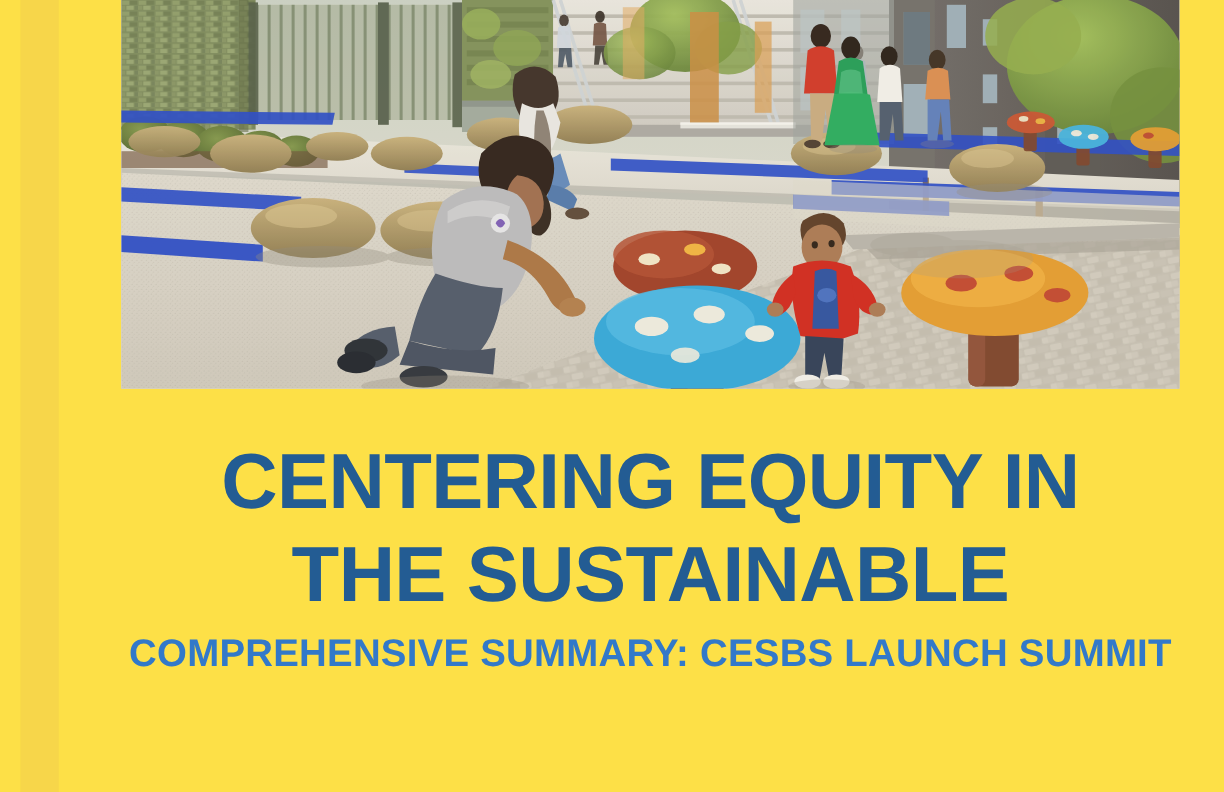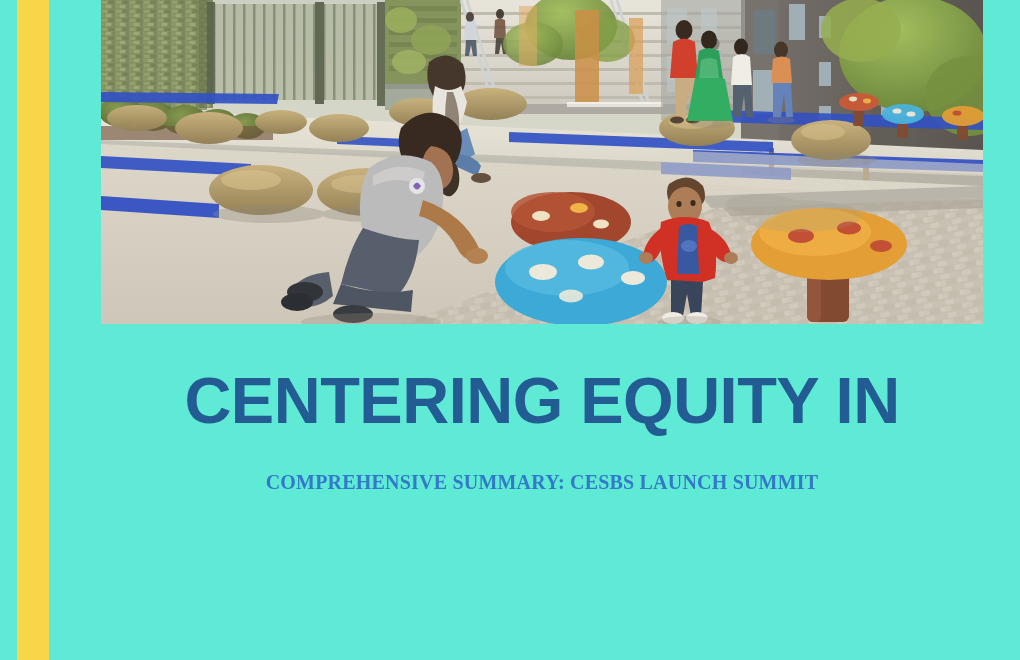--- a/index.html
+++ b/index.html
@@ -14,21 +14,21 @@
     font-family: "Liberation Sans", sans-serif;
     position: relative;
   }
 
   
   .page {
     position: absolute;
     left: 0; top: 0;
     width: 1020px;
     height: 660px;
-    background: #5eead4;
+    background: #fde047;
   }
 
   
   .accent-bar {
     position: absolute;
     left: 17px;
     top: 0;
     width: 32px;
     height: 660px;
     background: #F7D64A;
@@ -65,26 +65,26 @@
     font-weight: bold;
     font-size: 65px;
     line-height: 78px;
     letter-spacing: -0.5px;
     margin: 0;
     padding: 0;
     white-space: nowrap;
   }
   .subheadline {
     color: #3279C9;
-    font-family: Liberation Serif, serif;
+    font-family: Liberation Sans, sans-serif;
     font-weight: bold;
-    font-size: 20px;
+    font-size: 32px;
     line-height: 34px;
     letter-spacing: 0.2px;
-    margin: 16px;
+    margin: 0;
     padding-top: 9px;
     white-space: nowrap;
   }
 </style>
 </head>
 <body>
 
 <div class="page">
 
   <div class="accent-bar"></div>
@@ -503,16 +503,17 @@
           <ellipse cx="660" cy="204" rx="36" ry="10"></ellipse>
         </g>
 
         <rect x="0" y="0" width="882" height="324" fill="#f4e6c0" opacity="0.07"></rect>
       </g>
     </svg>
   </div>
 
   <div class="headline-block">
     <div class="headline">CENTERING EQUITY IN</div>
+    <div class="headline">THE SUSTAINABLE</div>
     <div class="subheadline">COMPREHENSIVE SUMMARY: CESBS LAUNCH SUMMIT</div>
   </div>
 
 </div>
 
 </body></html>

